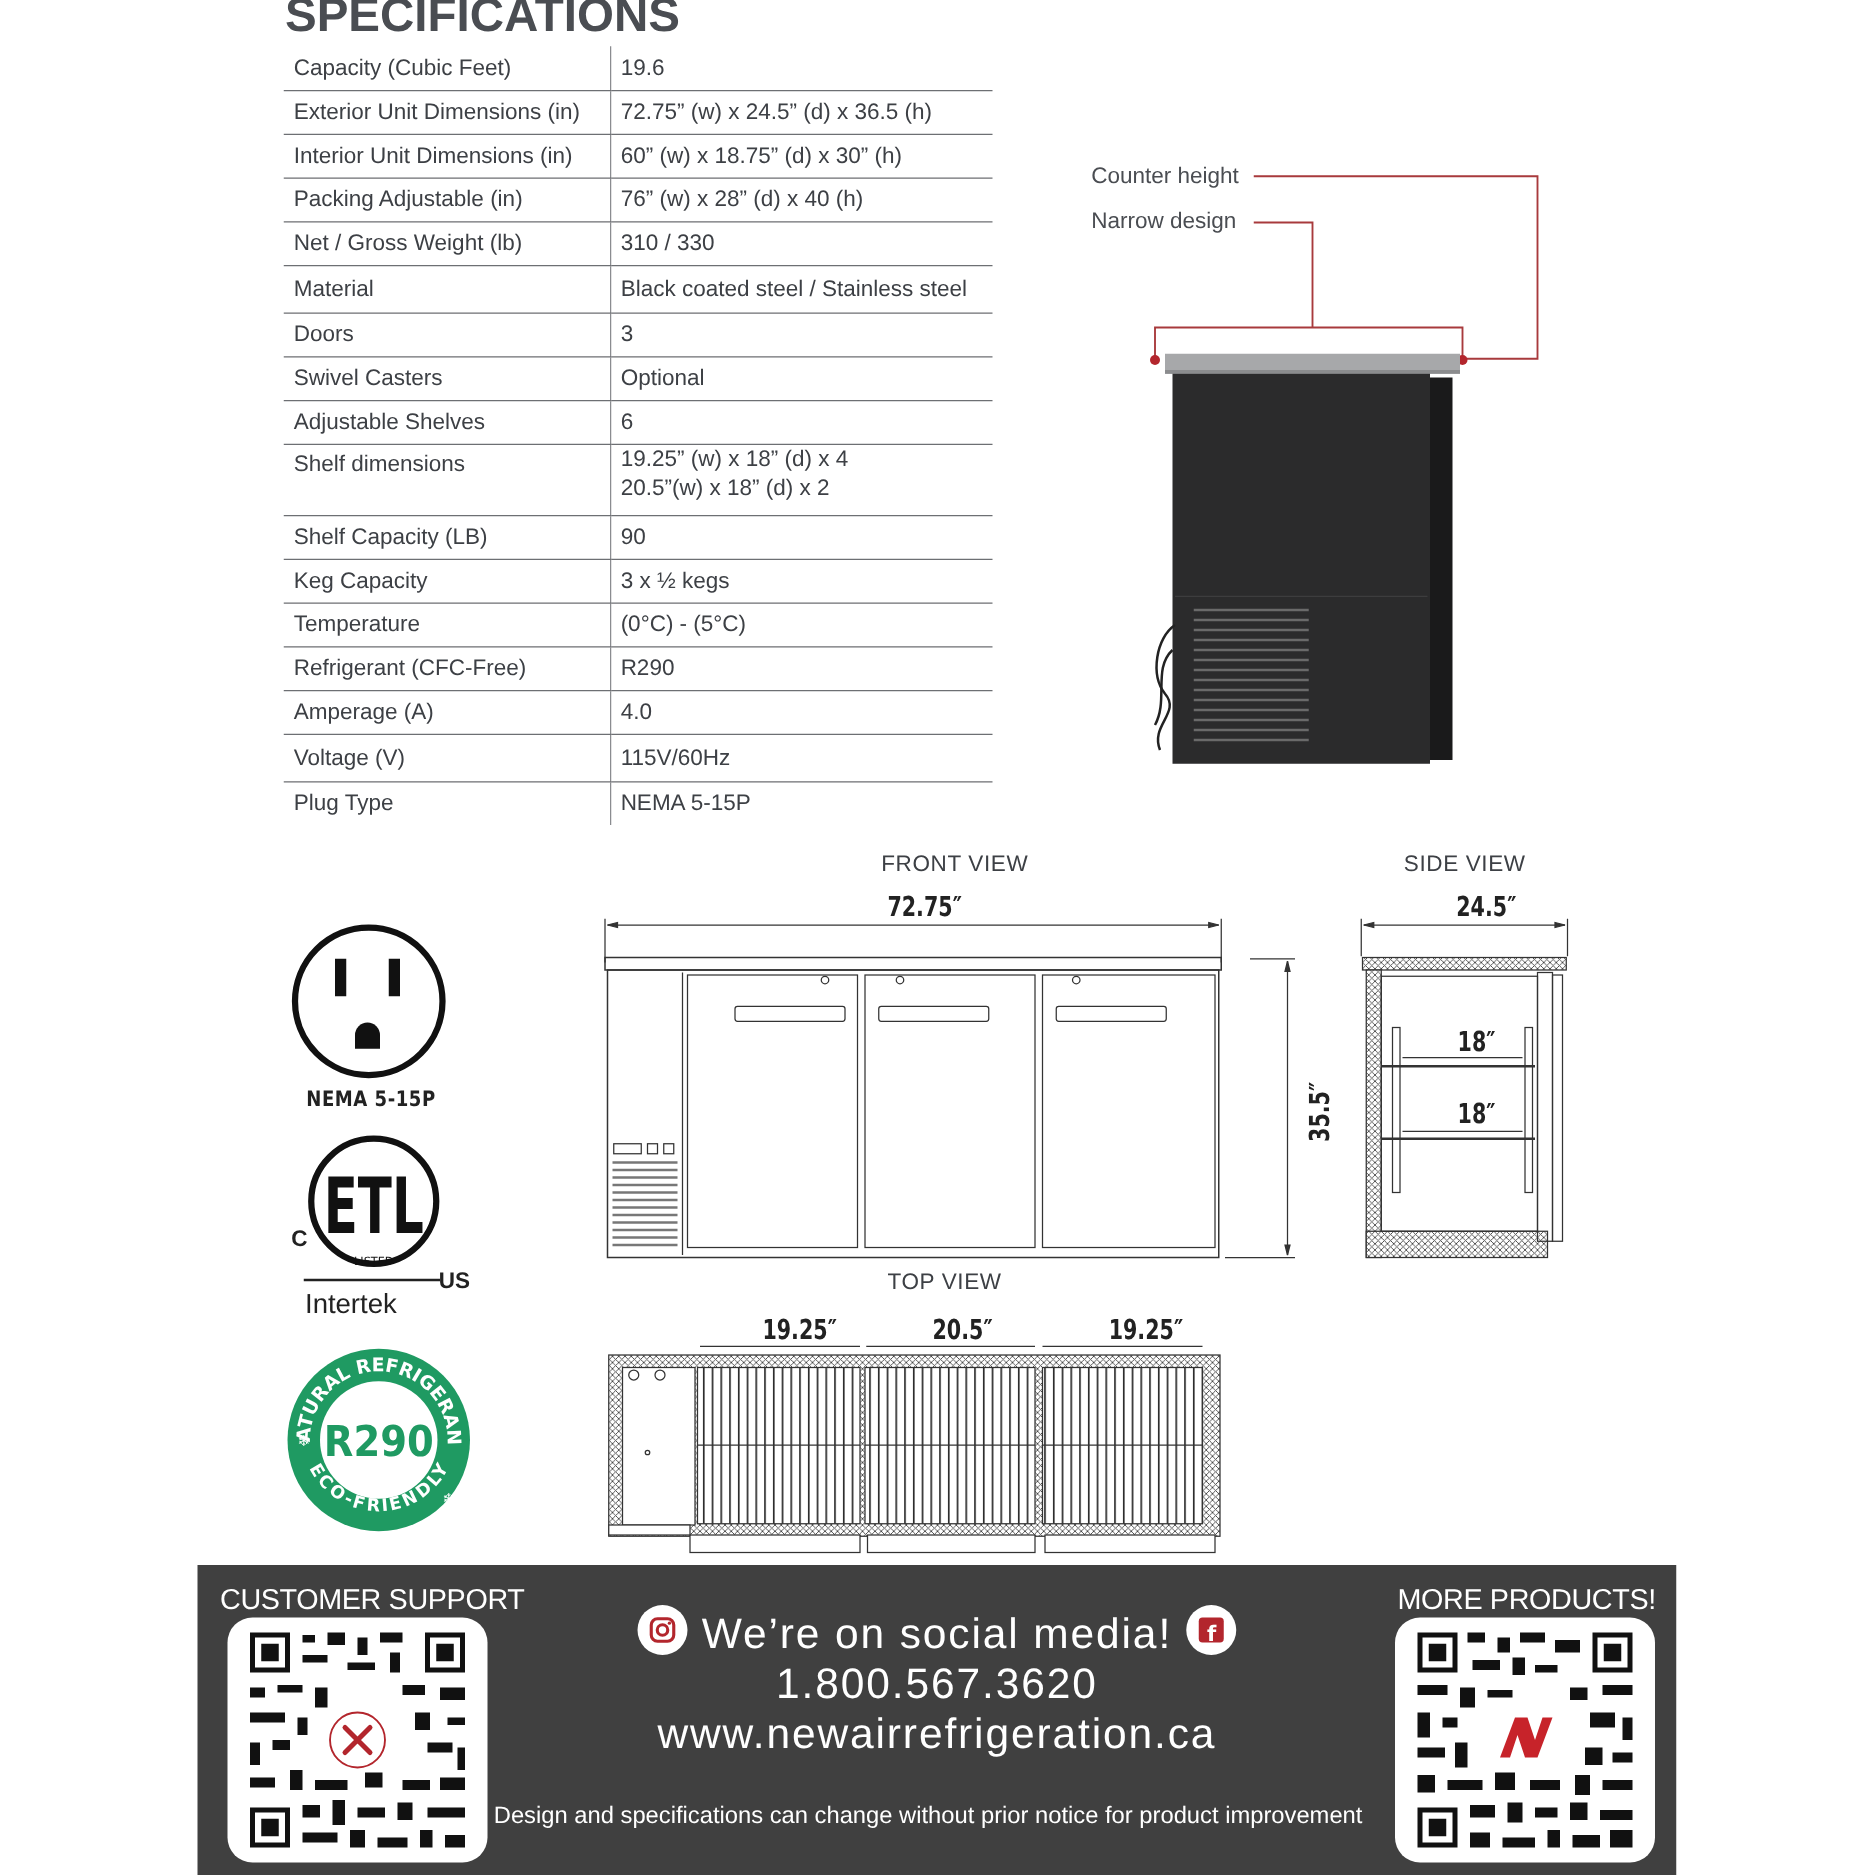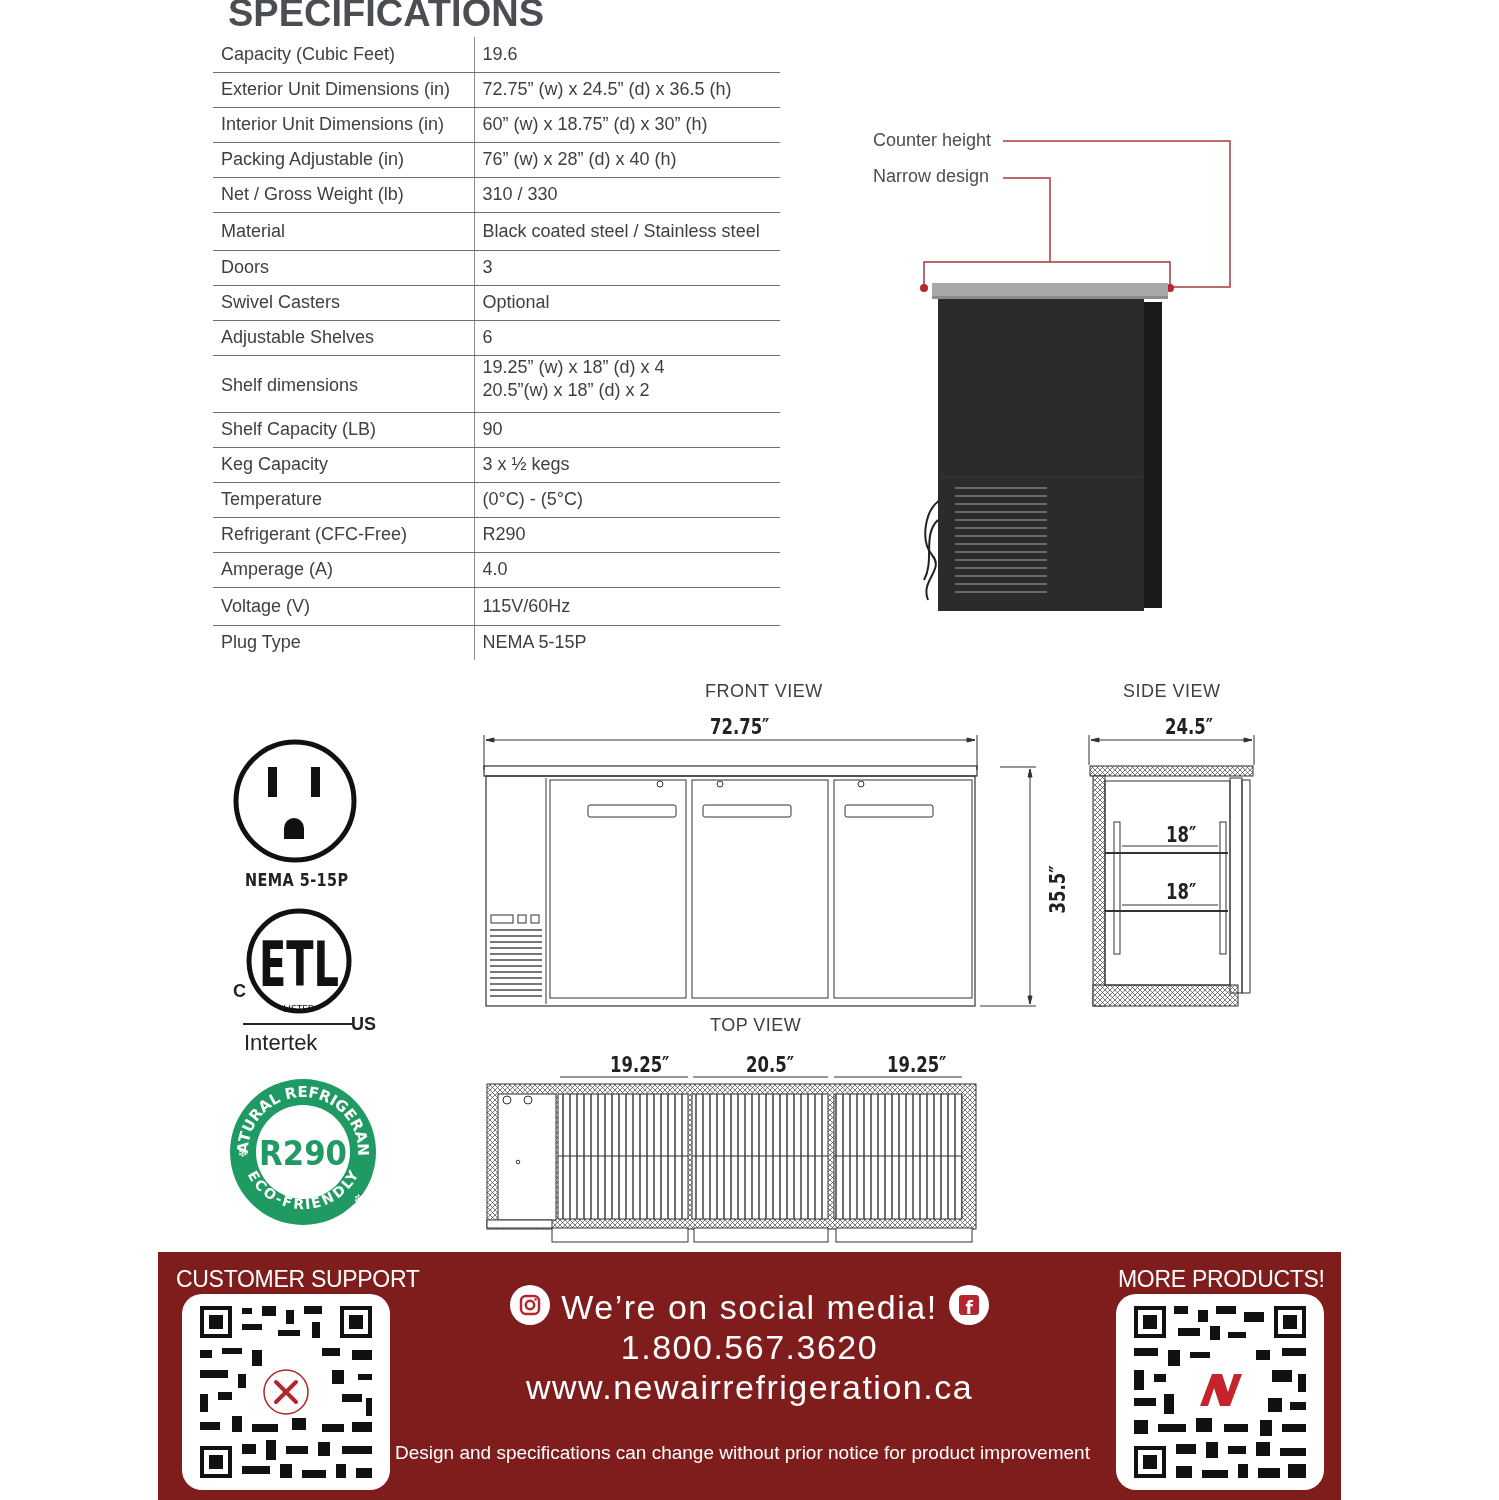--- a/index.html
+++ b/index.html
@@ -1,38 +1,38 @@
 <!DOCTYPE html>
 <html><head>
 <meta charset="utf-8">
 <style>
   * { box-sizing: border-box; margin: 0; padding: 0; }
   html, body { width: 1499px; height: 1500px; background: #ffffff; overflow: hidden; }
   body { position: relative; font-family: "Liberation Sans", "DejaVu Sans", sans-serif; color: #3a3d42; }
 
   .spec-title { position: absolute; left: 228px; top: -8px; font-size: 38px; font-weight: bold; color: #4a4d52; letter-spacing: 0px; }
 
-  .spec-table { position: absolute; left: 213px; top: 37px; width: 567px; border-collapse: collapse; }
+  .spec-table { position: absolute; left: 227px; top: 37px; width: 567px; border-collapse: collapse; }
   .spec-table td { font-size: 18px; color: #3d4045; padding: 0 8px; vertical-align: middle; border-bottom: 1.5px solid #6d6f73; }
   .spec-table td.k { width: 261px; border-right: 1px solid #8a8c90; }
   .spec-table tr:last-child td { border-bottom: none; }
   .spec-table td.v { white-space: pre-line; line-height: 23px; }
 
   .callout-label { position: absolute; font-size: 18px; color: #4a4d52; }
   .callout-svg { position: absolute; left: 0; top: 0; }
 
   .view-label { position: absolute; font-size: 18px; color: #3d4045; letter-spacing: 0.5px; }
   .dim-label { position: absolute; font-family: "DejaVu Sans", sans-serif; font-weight: bold; font-size: 22px; color: #222; transform: scaleX(0.75); transform-origin: center; }
 
   .nema-label { position: absolute; left: 245px; top: 870px; font-family: "DejaVu Sans", sans-serif; font-weight: bold; font-size: 17px; color: #222; transform: scaleX(0.85); transform-origin: left; letter-spacing: 0.5px; }
   .intertek { position: absolute; left: 244px; top: 1030px; font-size: 22px; color: #222; }
   .etl-c { position: absolute; left: 233px; top: 981px; font-size: 18px; font-weight: bold; color: #222; }
   .etl-us { position: absolute; left: 351px; top: 1014px; font-size: 18px; font-weight: bold; color: #222; }
 
-  .footer { position: absolute; left: 158px; top: 1252px; width: 1183px; height: 248px; background: #7f1d1d; color: #fff; }
+  .footer { position: absolute; left: 158px; top: 1252px; width: 1183px; height: 248px; background: #404040; color: #fff; }
   .footer .h { position: absolute; font-size: 23px; color: #fff; letter-spacing: -0.3px; }
   .qr-box { position: absolute; width: 208px; height: 196px; background: #fff; border-radius: 20px; }
   .social-line { position: absolute; left: 0; width: 100%; text-align: center; font-size: 34px; color: #fff; letter-spacing: 1.5px; }
   .disclaimer { position: absolute; left: 237px; top: 190px; font-size: 19px; color: #fff; }
   .ic-circle { display: inline-block; width: 40px; height: 40px; border-radius: 50%; background: #fff; vertical-align: middle; position: relative; top: -5px; }
 </style>
 </head>
 <body>
 
 <div class="spec-title">SPECIFICATIONS</div>
@@ -69,21 +69,21 @@
       </tr>
     <tr style="height:35px">
         <td class="k">Swivel Casters</td>
         <td class="v">Optional</td>
       </tr>
     <tr style="height:35px">
         <td class="k">Adjustable Shelves</td>
         <td class="v">6</td>
       </tr>
     <tr style="height:57px">
-        <td class="k" style="vertical-align:top;padding-top:19px">Shelf dimensions</td>
+        <td class="k" style="vertical-align:top;padding-top:5px">Shelf dimensions</td>
         <td class="v" style="vertical-align:top;padding-top:0">19.25” (w) x 18” (d) x 4
 20.5”(w) x 18” (d) x 2</td>
       </tr>
     <tr style="height:35px">
         <td class="k">Shelf Capacity (LB)</td>
         <td class="v">90</td>
       </tr>
     <tr style="height:35px">
         <td class="k">Keg Capacity</td>
         <td class="v">3 x ½ kegs</td>

